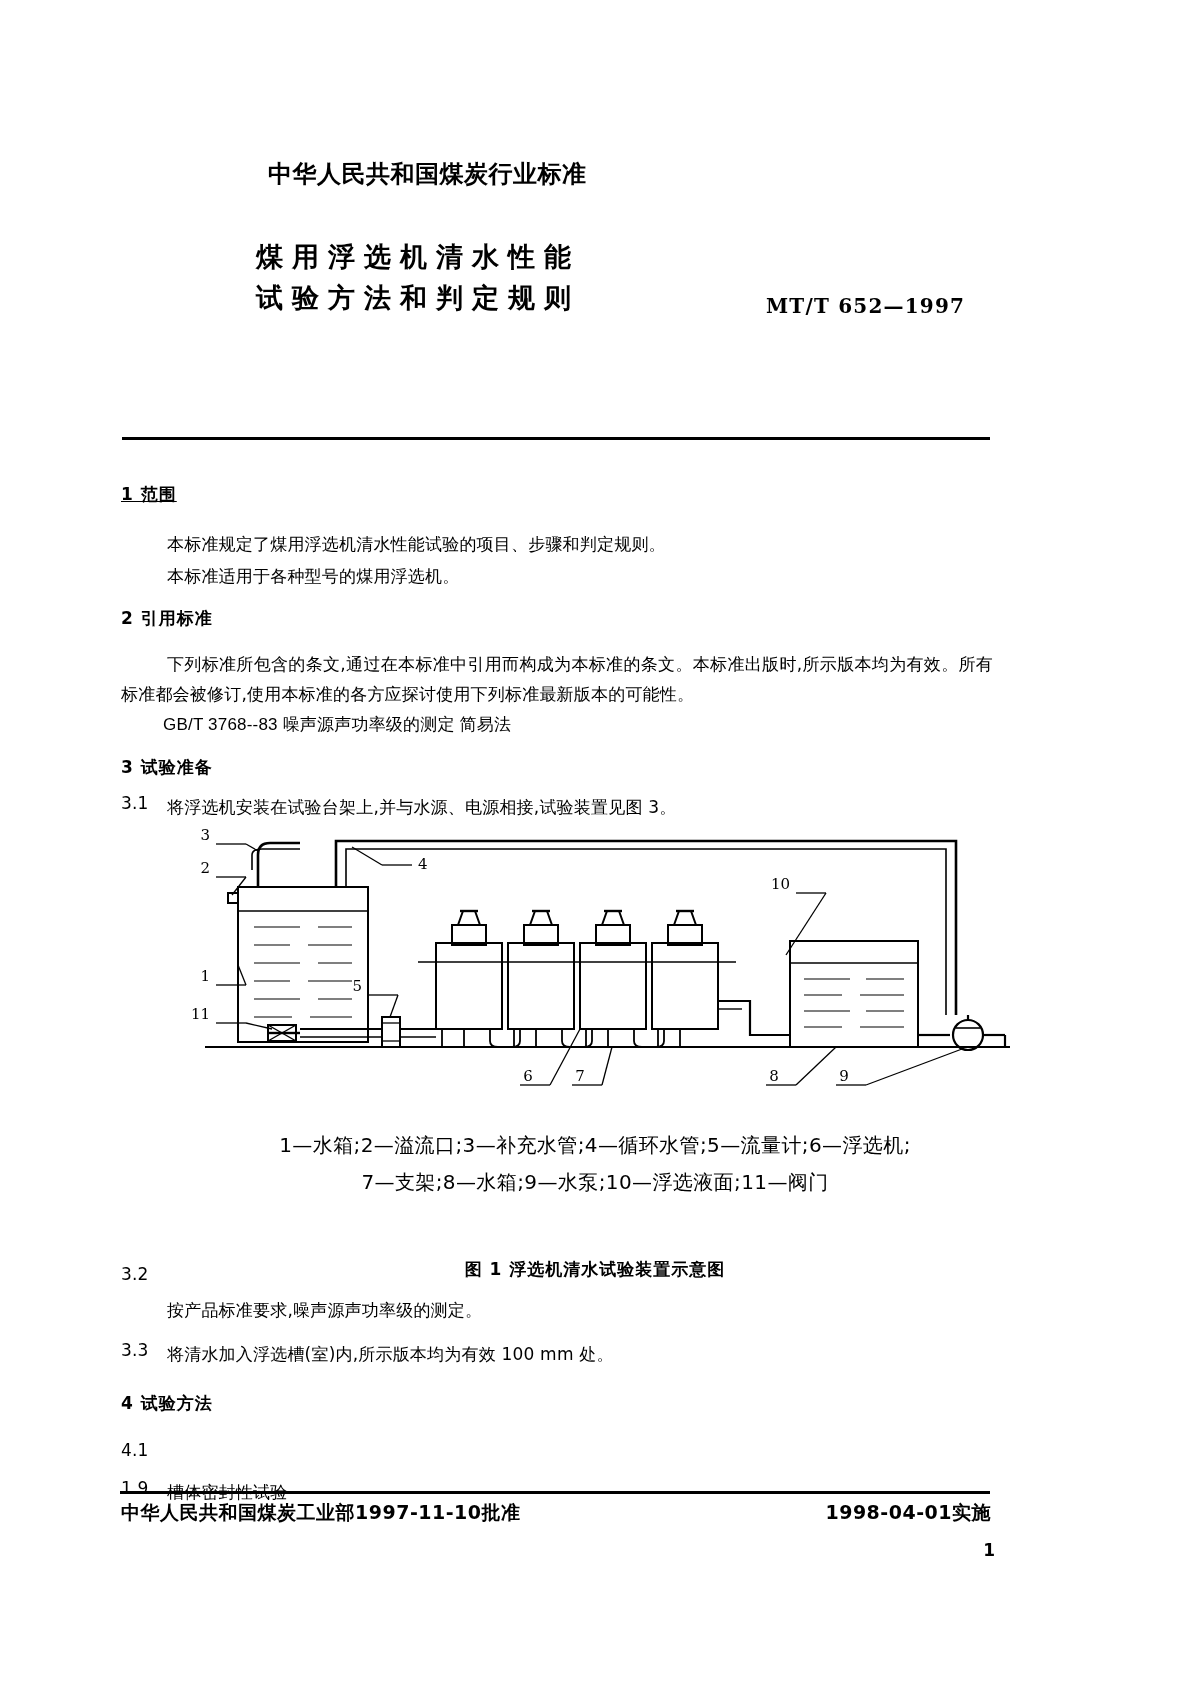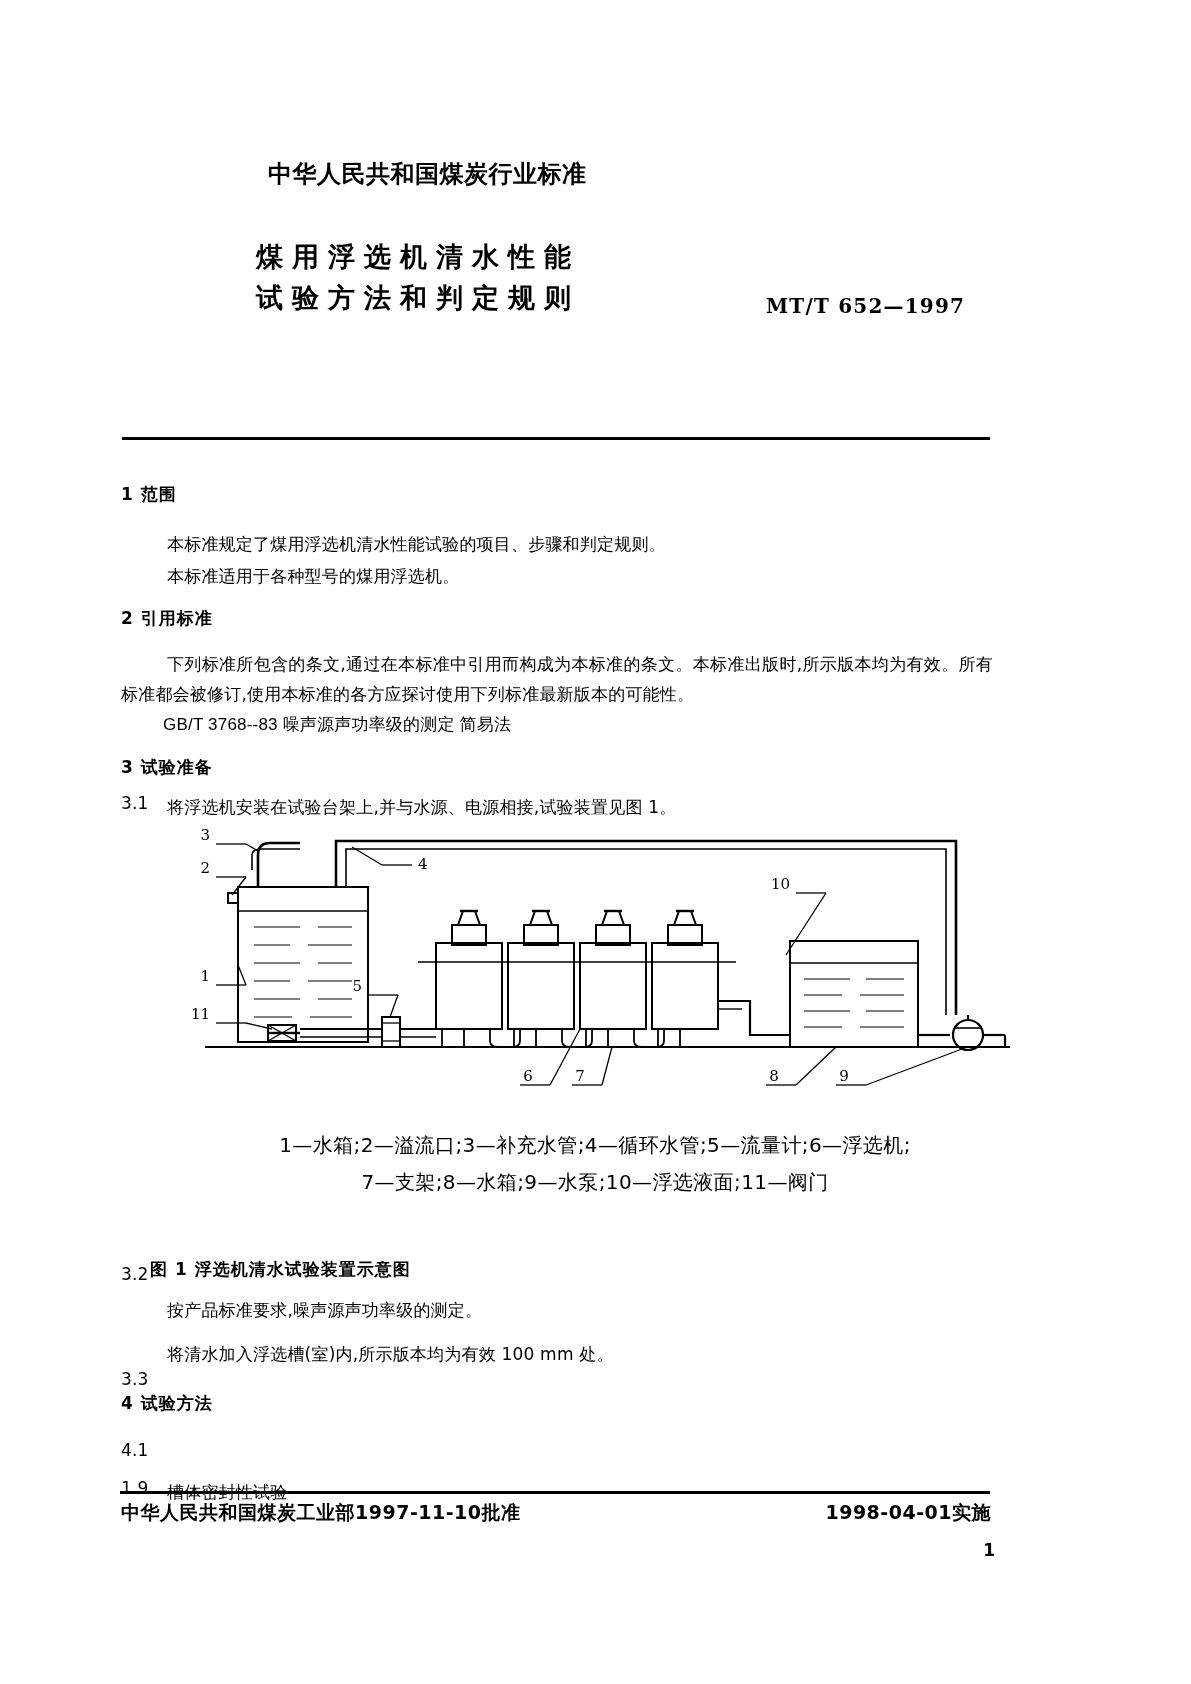--- a/index.html
+++ b/index.html
@@ -53,21 +53,21 @@
   .mono{font-family:Liberation Sans, sans-serif;}
 
   
   .figwrap{position:absolute;left:150px;top:815px;width:890px;height:300px;}
   .fig-legend{
     position:absolute;left:150px;top:1127px;width:890px;
     text-align:center;font-size:20px;line-height:1.85;letter-spacing:.4px;
   }
   .fig-caption{
     position:absolute;left:150px;top:1258px;width:890px;
-    text-align:left;font-size:17px;font-weight:bold;letter-spacing:1px;
+    text-align:center;font-size:17px;font-weight:bold;letter-spacing:1px;
   }
 
   
   .rule-bot{
     position:absolute;left:120px;top:1491px;width:870px;height:3px;background:#000;
   }
   .foot-l{
     position:absolute;left:121px;top:1500px;
     font-size:19px;font-weight:bold;letter-spacing:.5px;white-space:nowrap;
   }
@@ -90,31 +90,31 @@
   <div class="hdr-title">
     <div>煤用浮选机清水性能</div>
     <div>试验方法和判定规则</div>
   </div>
 
   <div class="hdr-std">MT/T 652—1997</div>
 
 
   <div class="rule-top"></div>
 
-  <div class="h2" style="left:121px;top:483px;">1  范围</div>
+  <div class="h2" style="left:121px;top:483px;text-decoration:underline;">1  范围</div>
   <div class="p" style="left:167px;top:530px;width:830px;">本标准规定了煤用浮选机清水性能试验的项目、步骤和判定规则。</div>
   <div class="p" style="left:167px;top:562px;width:830px;">本标准适用于各种型号的煤用浮选机。</div>
 
   <div class="h2" style="left:121px;top:607px;">2  引用标准</div>
   <div class="p" style="left:121px;top:650px;width:872px;text-indent:46px;text-align:justify;">下列标准所包含的条文,通过在本标准中引用而构成为本标准的条文。本标准出版时,所示版本均为有效。所有标准都会被修订,使用本标准的各方应探讨使用下列标准最新版本的可能性。</div>
   <div class="p mono" style="left:163px;top:710px;width:830px;font-size:17px;">GB/T 3768--83    噪声源声功率级的测定    简易法</div>
 
   <div class="h2" style="left:121px;top:756px;">3  试验准备</div>
   <div class="num" style="left:121px;top:793px;">3.1</div>
-  <div class="p" style="left:167px;top:793px;width:830px;">将浮选机安装在试验台架上,并与水源、电源相接,试验装置见图 1。</div>
+  <div class="p" style="left:167px;top:793px;width:830px;">将浮选机安装在试验台架上,并与水源、电源相接,试验装置见图 3。</div>
 
   <div class="figwrap">
     <svg width="890" height="300" viewBox="0 0 890 300">
       <g fill="none" stroke="#000" stroke-width="2">
 
         <line x1="55" y1="232" x2="860" y2="232" stroke-width="2.2"></line>
 
         <rect x="88" y="72" width="130" height="155"></rect>
 
         <g stroke-width="1.2">
@@ -277,21 +277,21 @@
   <div class="fig-legend">
     <div>1—水箱;2—溢流口;3—补充水管;4—循环水管;5—流量计;6—浮选机;</div>
     <div>7—支架;8—水箱;9—水泵;10—浮选液面;11—阀门</div>
   </div>
 
   <div class="fig-caption">图 1    浮选机清水试验装置示意图</div>
 
   <div class="num" style="left:121px;top:1264px;">3.2</div>
   <div class="p" style="left:167px;top:1296px;width:830px;">按产品标准要求,噪声源声功率级的测定。</div>
 
-  <div class="num" style="left:121px;top:1340px;margin-top:29px;">3.3</div>
+  <div class="num" style="left:121px;top:1340px;">3.3</div>
   <div class="p" style="left:167px;top:1340px;width:830px;">将清水加入浮选槽(室)内,所示版本均为有效 100 mm 处。</div>
 
   <div class="h2" style="left:121px;top:1392px;">4  试验方法</div>
 
   <div class="num" style="left:121px;top:1440px;">4.1</div>
 
   <div class="num" style="left:121px;top:1478px;">1.9</div>
   <div class="p" style="left:167px;top:1478px;width:830px;">槽体密封性试验</div>
 
   <div class="rule-bot"></div>

